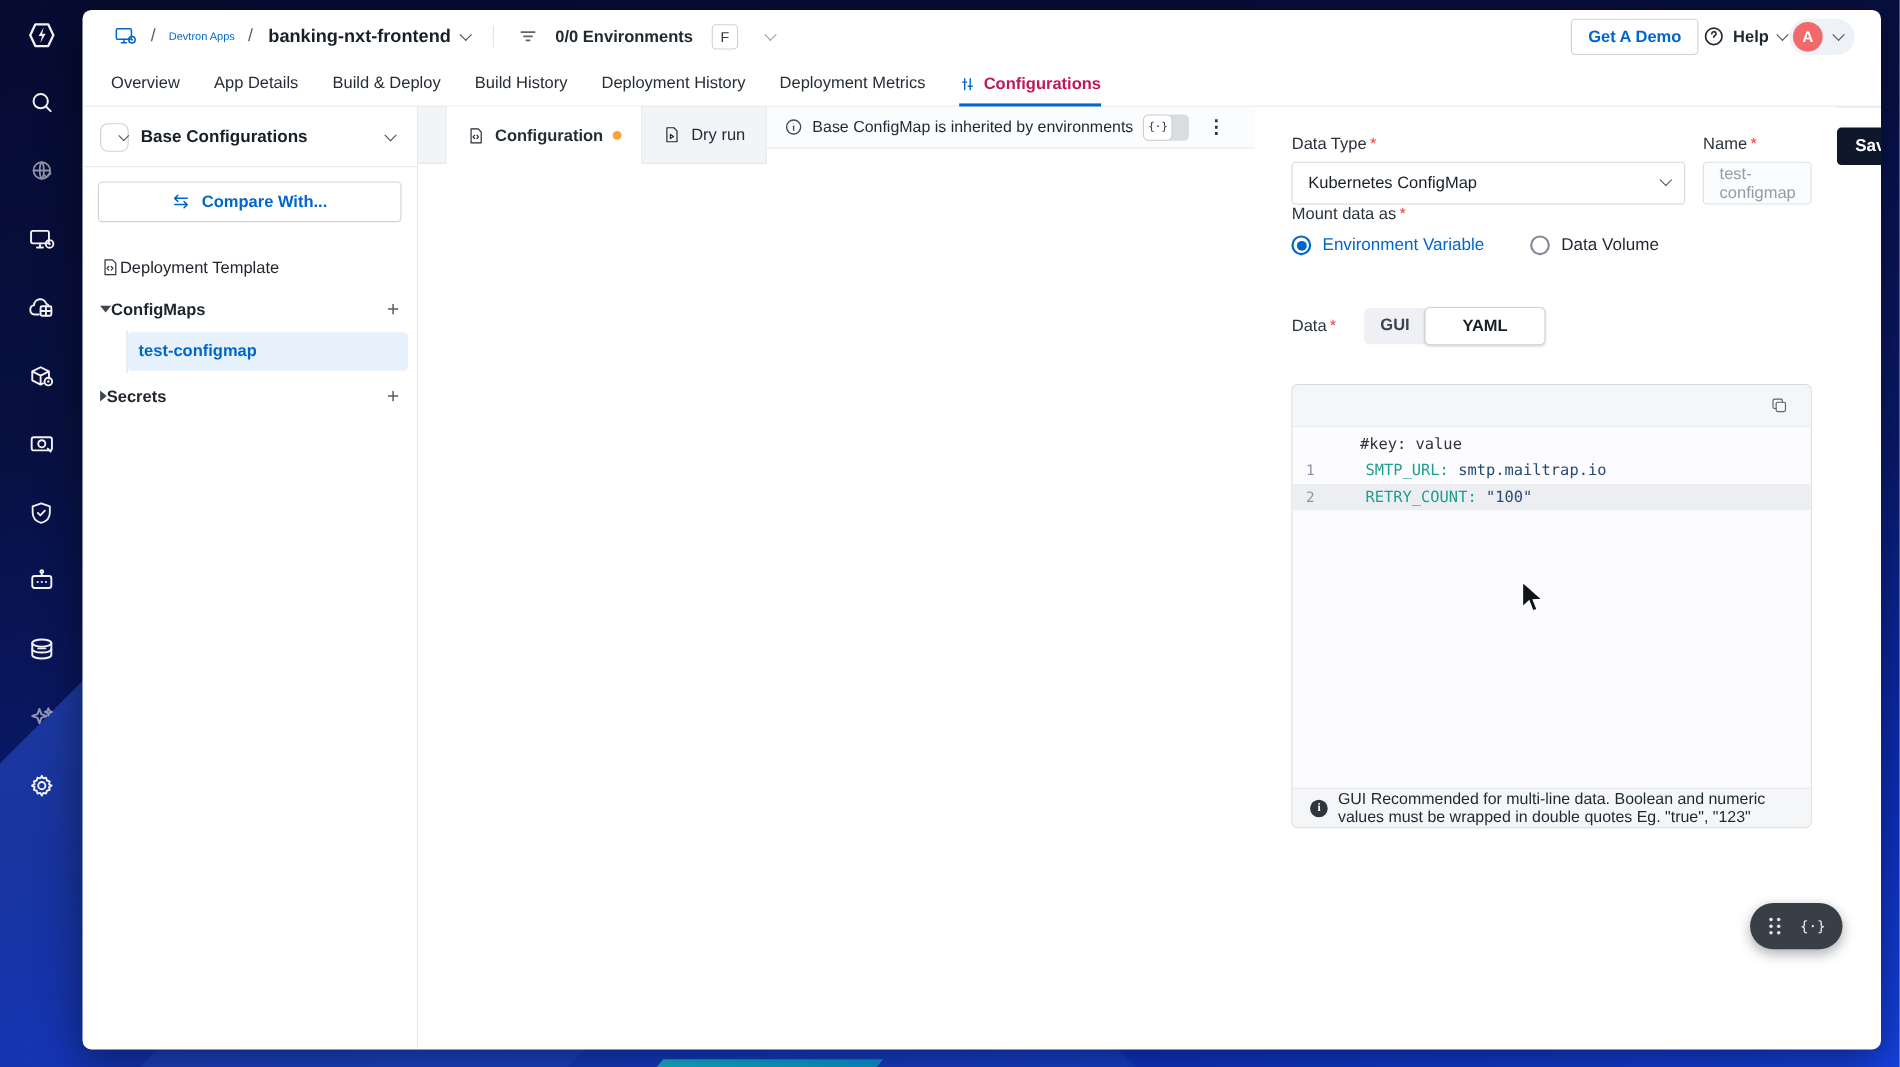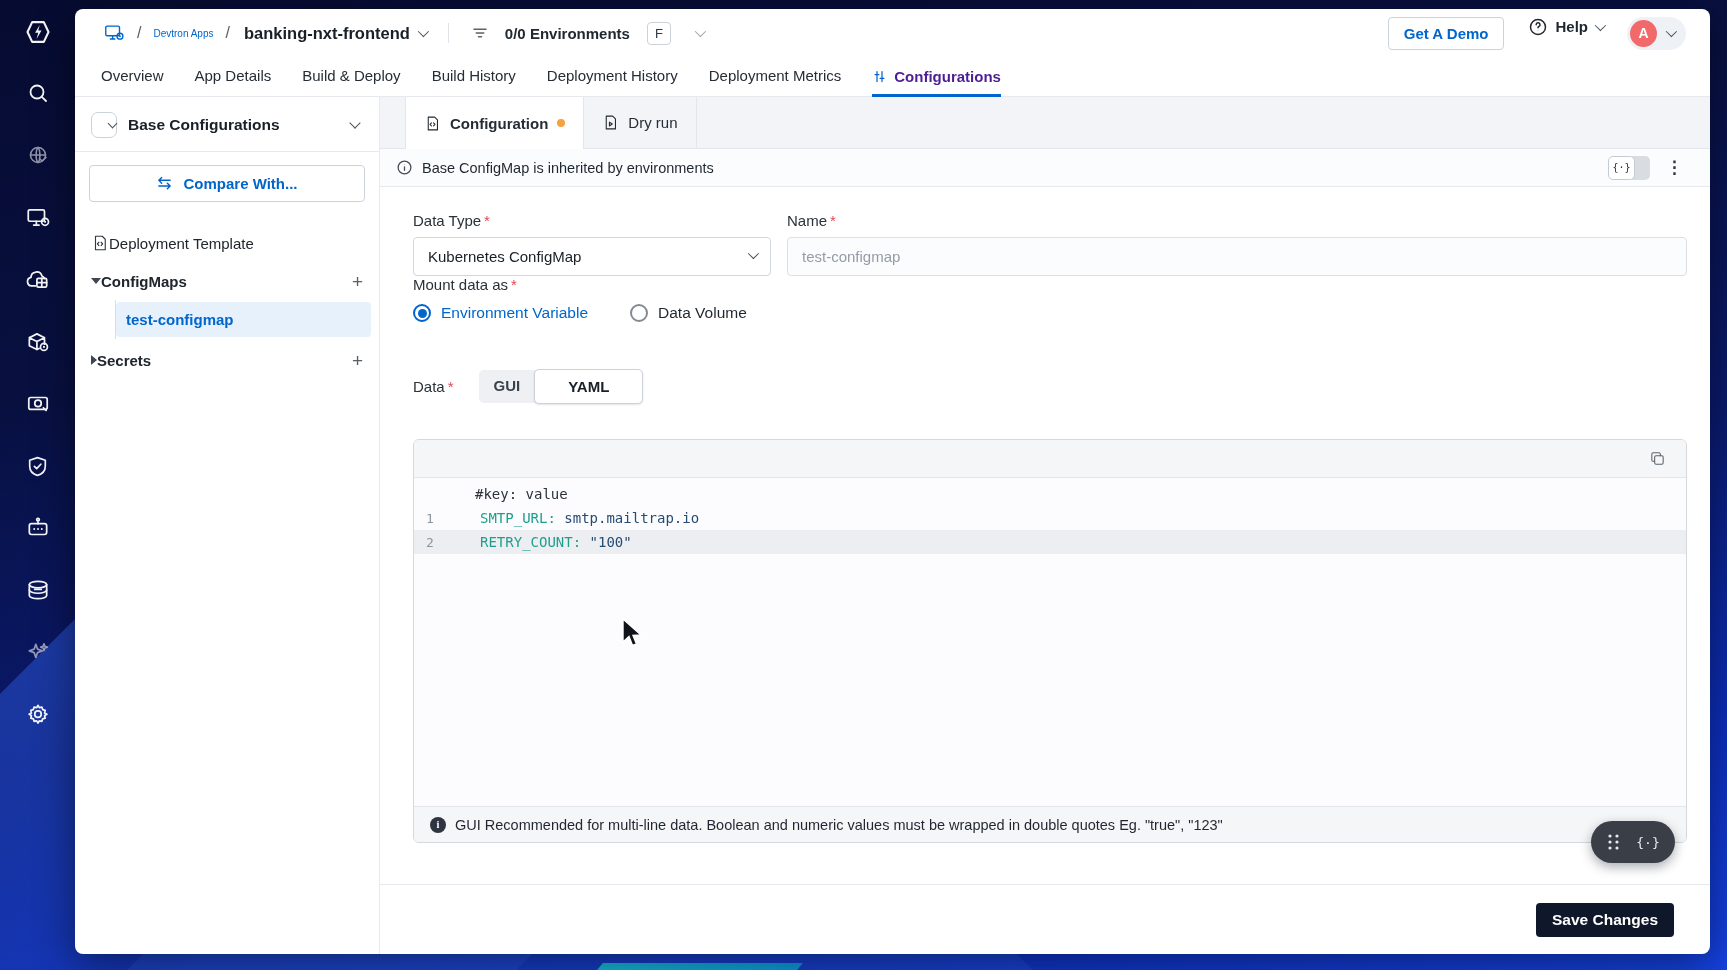--- a/index.html
+++ b/index.html
@@ -37,34 +37,34 @@
   .crumb-sep { color:#596068; margin:0 4px; font-size:16px; }
   .crumb-link { color:#0066cc; font-size:10px; cursor:pointer; }
   .crumb-app { font-size:16.5px; font-weight:700; color:#181f27; margin-left:2px; cursor:pointer; }
   .chev { width:8px; height:8px; border-right:1.8px solid #4a525c; border-bottom:1.8px solid #4a525c;
     transform:rotate(45deg) translateY(-2px); display:inline-block; flex:none; }
   .chev.lite { border-color:#9aa2ab; }
   .vdiv { width:1px; height:20px; background:#dfe3e8; margin:0 14px; }
   .env-label { font-weight:600; color:#21282f; margin-left:8px; }
   .env-badge { width:24px; height:23px; border:1px solid #ccd2d9; border-radius:4px; display:flex;
     align-items:center; justify-content:center; font-size:13px; color:#30373f; margin-left:9px; background:#fff; }
-  .topbar-right { margin-left:auto; display:flex; align-items:flex-start; gap:24px; }
+  .topbar-right { margin-left:auto; display:flex; align-items:center; gap:4px; }
   .demo-btn { border:1px solid #ccd2d9; border-radius:4px; padding:7px 15px; color:#0066cc;
     font-weight:600; font-size:15px; background:#fff; cursor:pointer; }
   .help { display:flex; align-items:center; gap:7px; font-weight:600; cursor:pointer; }
   .avatar-pill { display:flex; align-items:center; gap:9px; background:#eef1f5; border-radius:999px;
     padding:3px 12px 3px 3px; cursor:pointer; }
   .avatar { width:27px; height:27px; border-radius:50%; background:#f2696b; color:#fff; font-weight:700;
     font-size:14px; display:flex; align-items:center; justify-content:center; }
 
   
   .tabsrow { height:40px; display:flex; align-items:flex-end; padding-left:26px; gap:31px;
     border-bottom:1px solid #e6e9ee; flex:none; }
   .atab { padding-bottom:12px; font-size:15px; color:#262d36; cursor:pointer; white-space:nowrap; }
-  .atab.active { color:#4c1d95; font-weight:600; border-bottom:3px solid #0066cc; padding-bottom:9px;
+  .atab.active { color:#be185d; font-weight:600; border-bottom:3px solid #0066cc; padding-bottom:9px;
     margin-bottom:-1px; display:flex; align-items:center; gap:7px; }
 
   .cbody { flex:1; display:flex; min-height:0; }
 
   
   .sidebar { width:305px; border-right:1px solid #e6e9ee; flex:none; display:flex; flex-direction:column; }
   .sb-head { display:flex; align-items:center; padding:15px 20px 13px 16px; border-bottom:1px solid #e6e9ee; }
   .back-btn { width:26px; height:26px; border:1px solid #ccd2d9; border-radius:7px; display:flex;
     align-items:center; justify-content:center; cursor:pointer; background:#fff; flex:none; }
   .back-btn .chev { transform:rotate(135deg) translateY(-1px); width:7px; height:7px; }
@@ -81,21 +81,21 @@
   .sb-item.bold { font-weight:600; }
   .caret-down { width:0; height:0; border-left:5px solid transparent; border-right:5px solid transparent;
     border-top:6px solid #3f4650; }
   .caret-right { width:0; height:0; border-top:5px solid transparent; border-bottom:5px solid transparent;
     border-left:6px solid #3f4650; }
   .tree-children { margin-left:40px; border-left:1px solid #d9dee4; padding:2px 8px 2px 0; }
   .tree-child { padding:9px 10px; border-radius:4px; font-size:15px; cursor:pointer; }
   .tree-child.selected { background:#e7f1fc; color:#0066cc; font-weight:600; }
 
   
-  .main { flex:1; display:flex; flex-direction:column; position:relative; min-width:0; }
+  .main { flex:1; display:flex; position:relative; min-width:0; }
   .tabstrip { height:52px; background:#f2f4f7; border-bottom:1px solid #e3e6ea; display:flex;
     align-items:stretch; padding-left:25px; flex:none; }
   .etab { display:flex; align-items:center; gap:9px; padding:0 18px; font-size:15px; color:#262d36;
     cursor:pointer; border-right:1px solid #e3e6ea; }
   .etab.active { background:#fff; font-weight:600; border-left:1px solid #e3e6ea; margin-bottom:-1px; }
   .dot { width:8px; height:8px; border-radius:50%; background:#f8a13e; }
 
   .banner { height:38px; display:flex; align-items:center; gap:9px; padding:0 27px 0 16px;
     border-bottom:1px solid #e6e9ee; background:#fbfcfd; font-size:14.5px; color:#1f2730; flex:none; }
   .banner-right { margin-left:auto; display:flex; align-items:center; gap:16px; }

